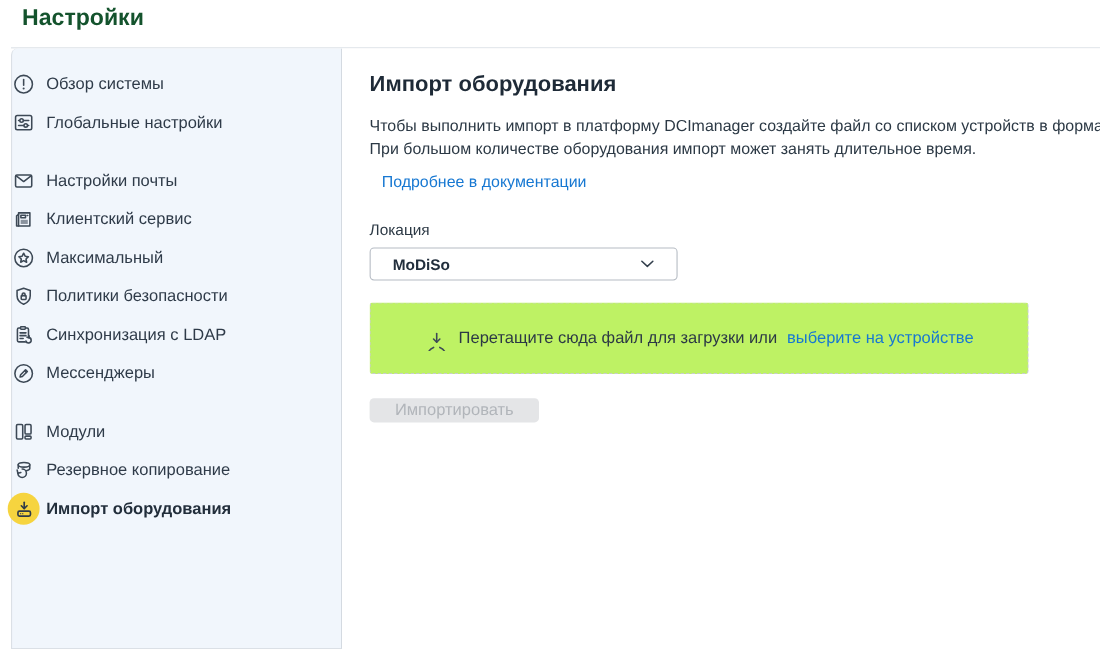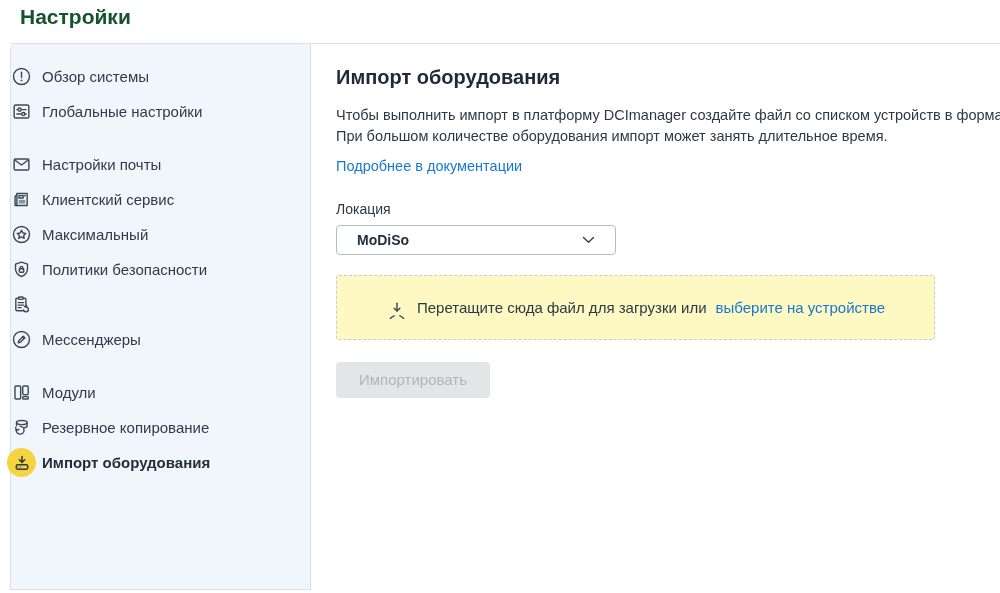--- a/index.html
+++ b/index.html
@@ -49,45 +49,45 @@
   }
   .main-title{
     margin:0;font-size:20px;line-height:26px;font-weight:700;color:#1e2a37;
   }
   .desc{margin-top:15px;}
   .desc-line{
     font-size:14.5px;line-height:21px;color:#2c3945;white-space:nowrap;
   }
   .doc-link{
     display:inline-block;margin-top:9px;font-size:14.5px;line-height:21px;
-    color:#1778d2;text-decoration:none;cursor:pointer;
+    color:#1778d2;text-decoration:none;cursor:pointer;margin-left:11px;
   }
   .field-label{
     margin-top:23px;font-size:14px;line-height:18px;color:#2c3945;
   }
   .select-box{
     margin-top:7px;width:280px;height:30px;box-sizing:border-box;
     border:1px solid #b6bcc4;border-radius:4px;background:#fff;
     display:flex;align-items:center;justify-content:space-between;
     padding:0 20px;cursor:pointer;
   }
   .select-box .sel-val{font-size:14px;font-weight:600;color:#222f3d;}
   .dropzone{
     margin-top:20px;width:599px;height:65px;box-sizing:border-box;
     border:1px dashed #c8ccd2;border-radius:3px;
     display:flex;align-items:center;justify-content:center;gap:9px;
-    cursor:pointer;background:#fef9c3;
+    cursor:pointer;background:#bef264;
   }
   .dz-text{font-size:15px;color:#2c3945;}
   .dz-link{font-size:15px;color:#1778d2;text-decoration:none;cursor:pointer;}
   .import-btn{
     margin-top:22px;display:inline-block;border:none;border-radius:4px;
     background:#e4e5e7;color:#b1b5ba;
     font-family:inherit;font-size:15px;line-height:18px;
-    padding:9px 23px;cursor:not-allowed;
+    padding:2px 23px;cursor:not-allowed;
   }
 </style>
 </head>
 <body>
 
 <h1 class="page-title">Настройки</h1>
 
 <div class="shell">
 
   <nav class="sidebar">
@@ -168,20 +168,21 @@
           <rect x="4.6" y="4" width="9.6" height="12" rx="1.2"></rect>
           <rect x="7.3" y="2.9" width="4.2" height="2.2" rx="0.6" fill="#f1f6fc"></rect>
           <line x1="6.9" y1="8.2" x2="12" y2="8.2"></line>
           <line x1="6.9" y1="10.6" x2="12" y2="10.6"></line>
           <line x1="6.9" y1="13" x2="9.6" y2="13"></line>
           <circle cx="14.2" cy="14.6" r="2.6" fill="#f1f6fc" stroke="none"></circle>
           <path d="M12 15.2 a2.3 2.3 0 1 0 2.3-2.9"></path>
           <polyline points="14.9,10.9 14.4,12.4 12.9,11.9"></polyline>
         </svg>
       </span>
+      <span class="lbl">Синхронизация с LDAP</span>
     </div>
 
     <div class="side-item">
       <span class="ic">
         <svg class="oicon" width="21" height="21" viewBox="0 0 20 20" fill="none" stroke="#3d4956" stroke-width="1.35" stroke-linecap="round" stroke-linejoin="round">
           <circle cx="10" cy="10" r="7.6"></circle>
           <path d="M6.9 13.1 l.5-2 4.3-4.3 1.5 1.5 -4.3 4.3 z"></path>
           <line x1="10.9" y1="7.6" x2="12.4" y2="9.1"></line>
         </svg>
       </span>

